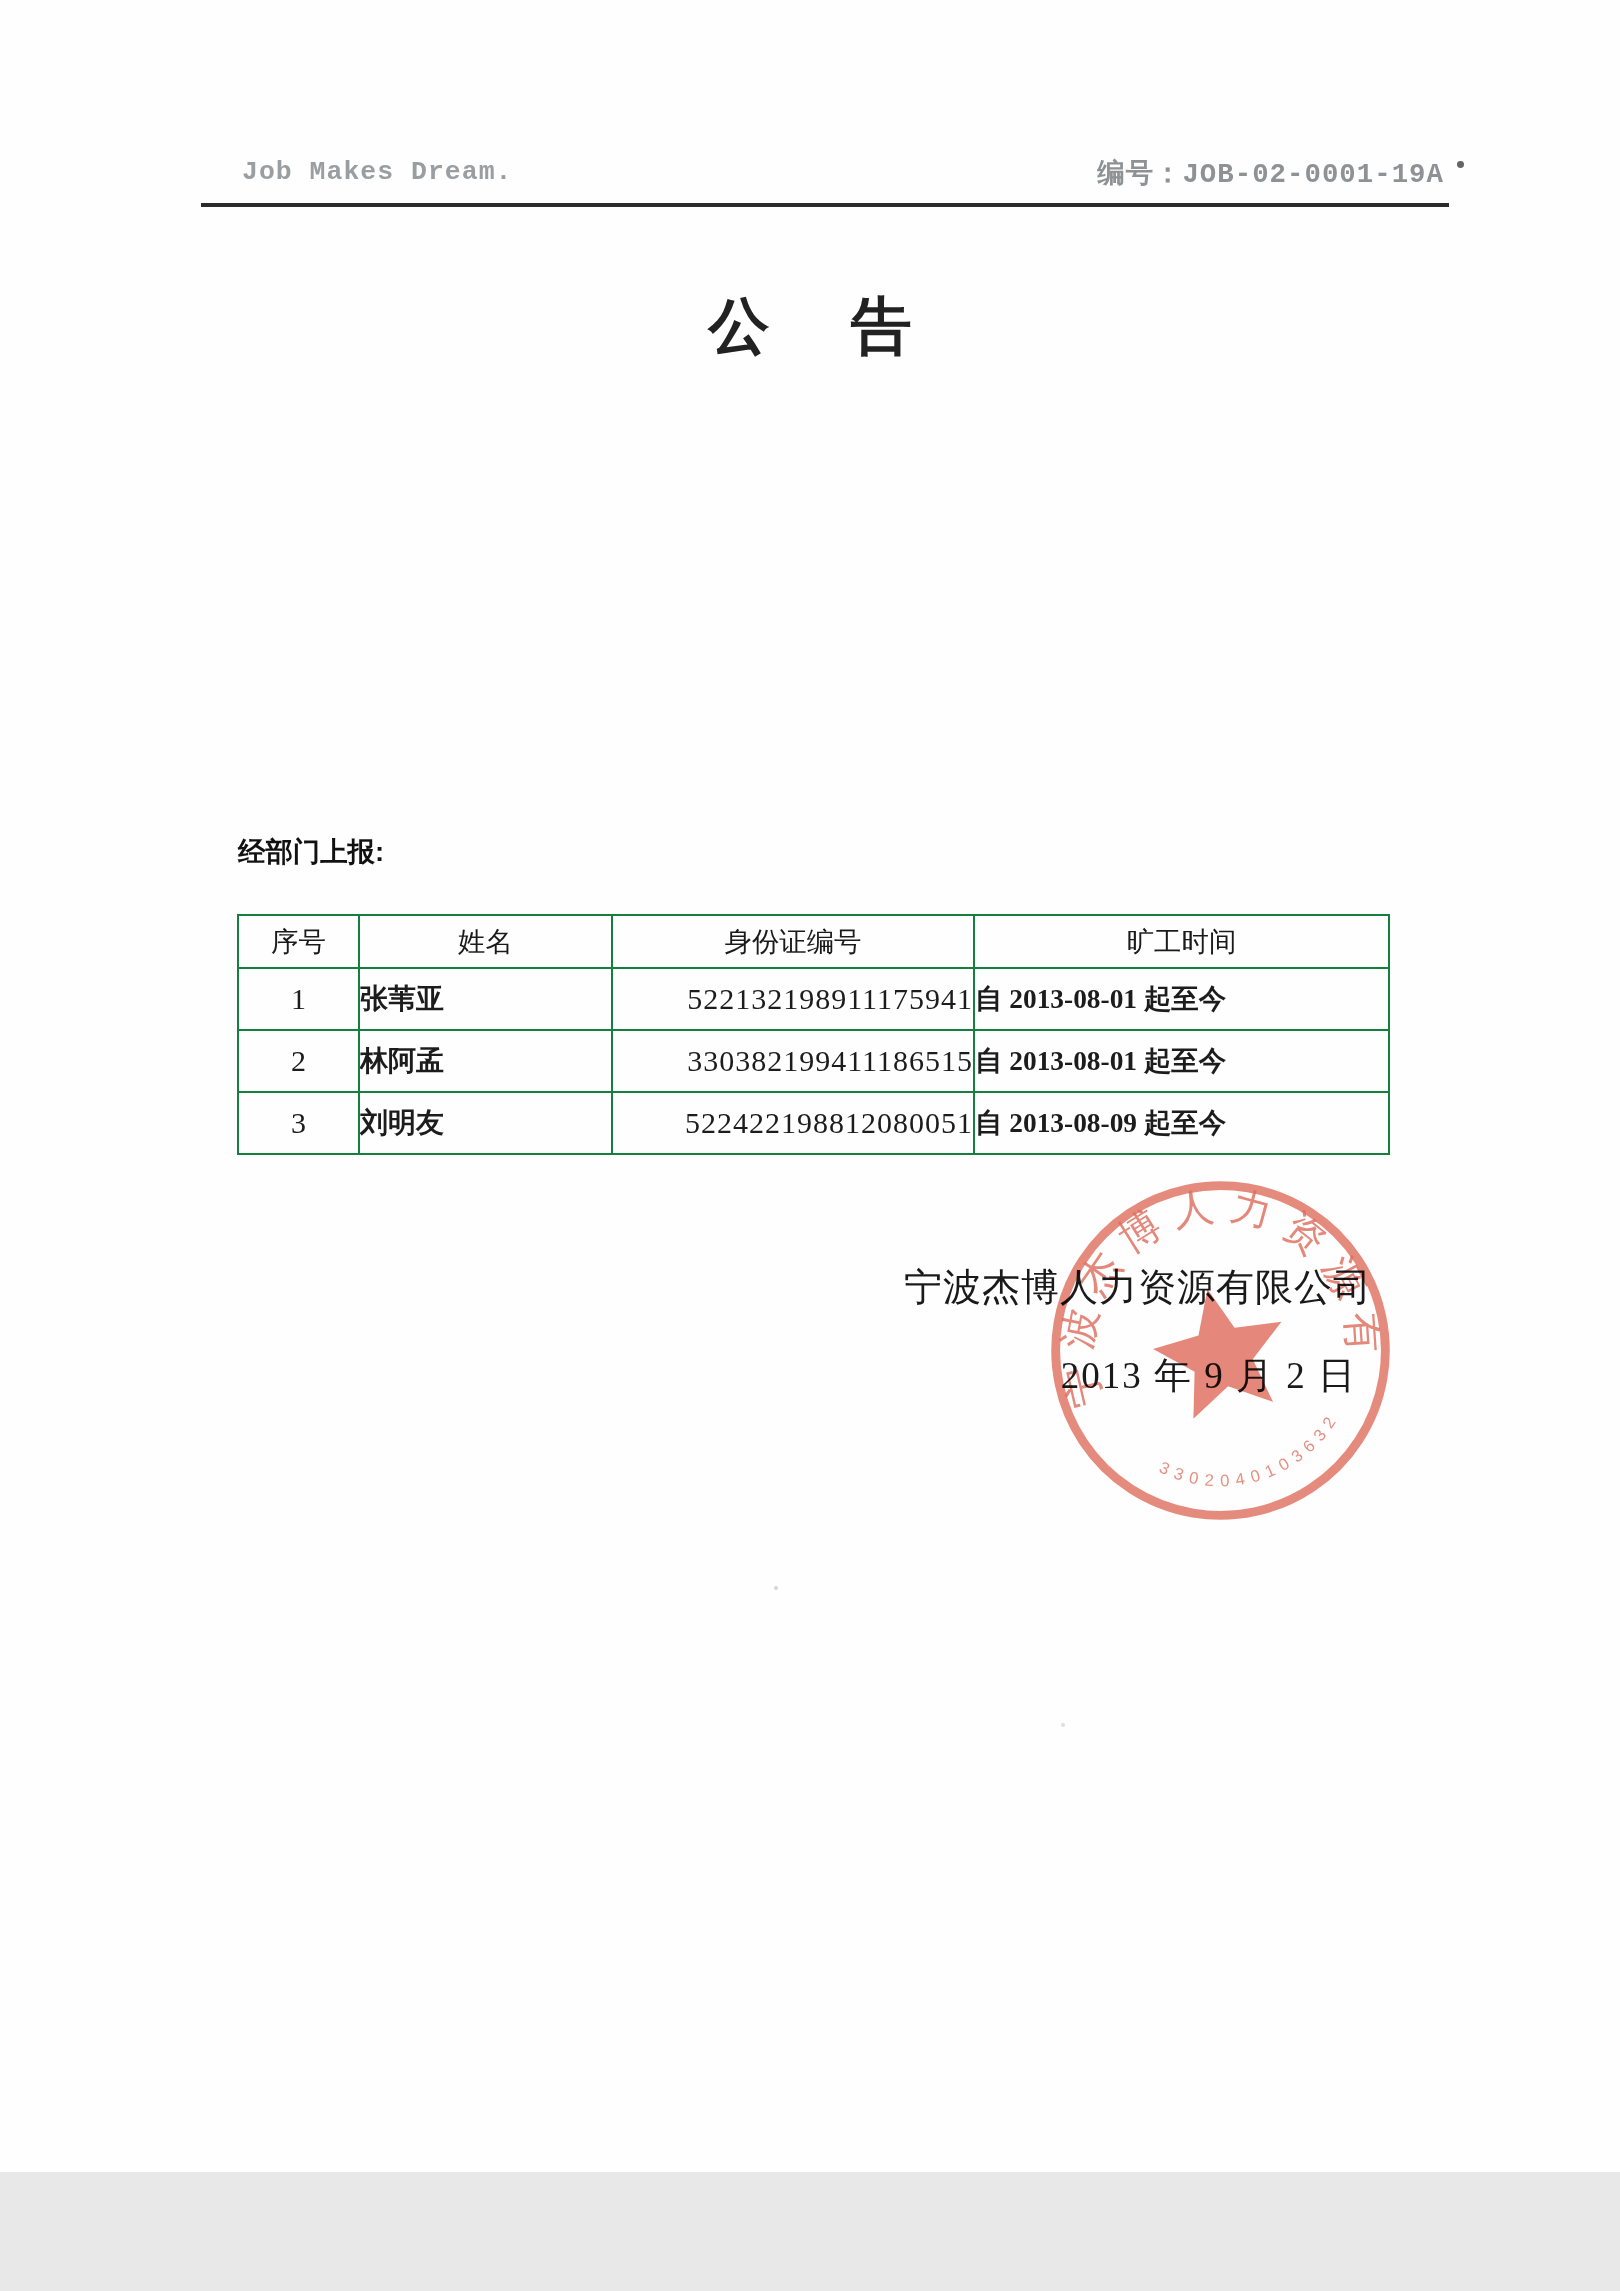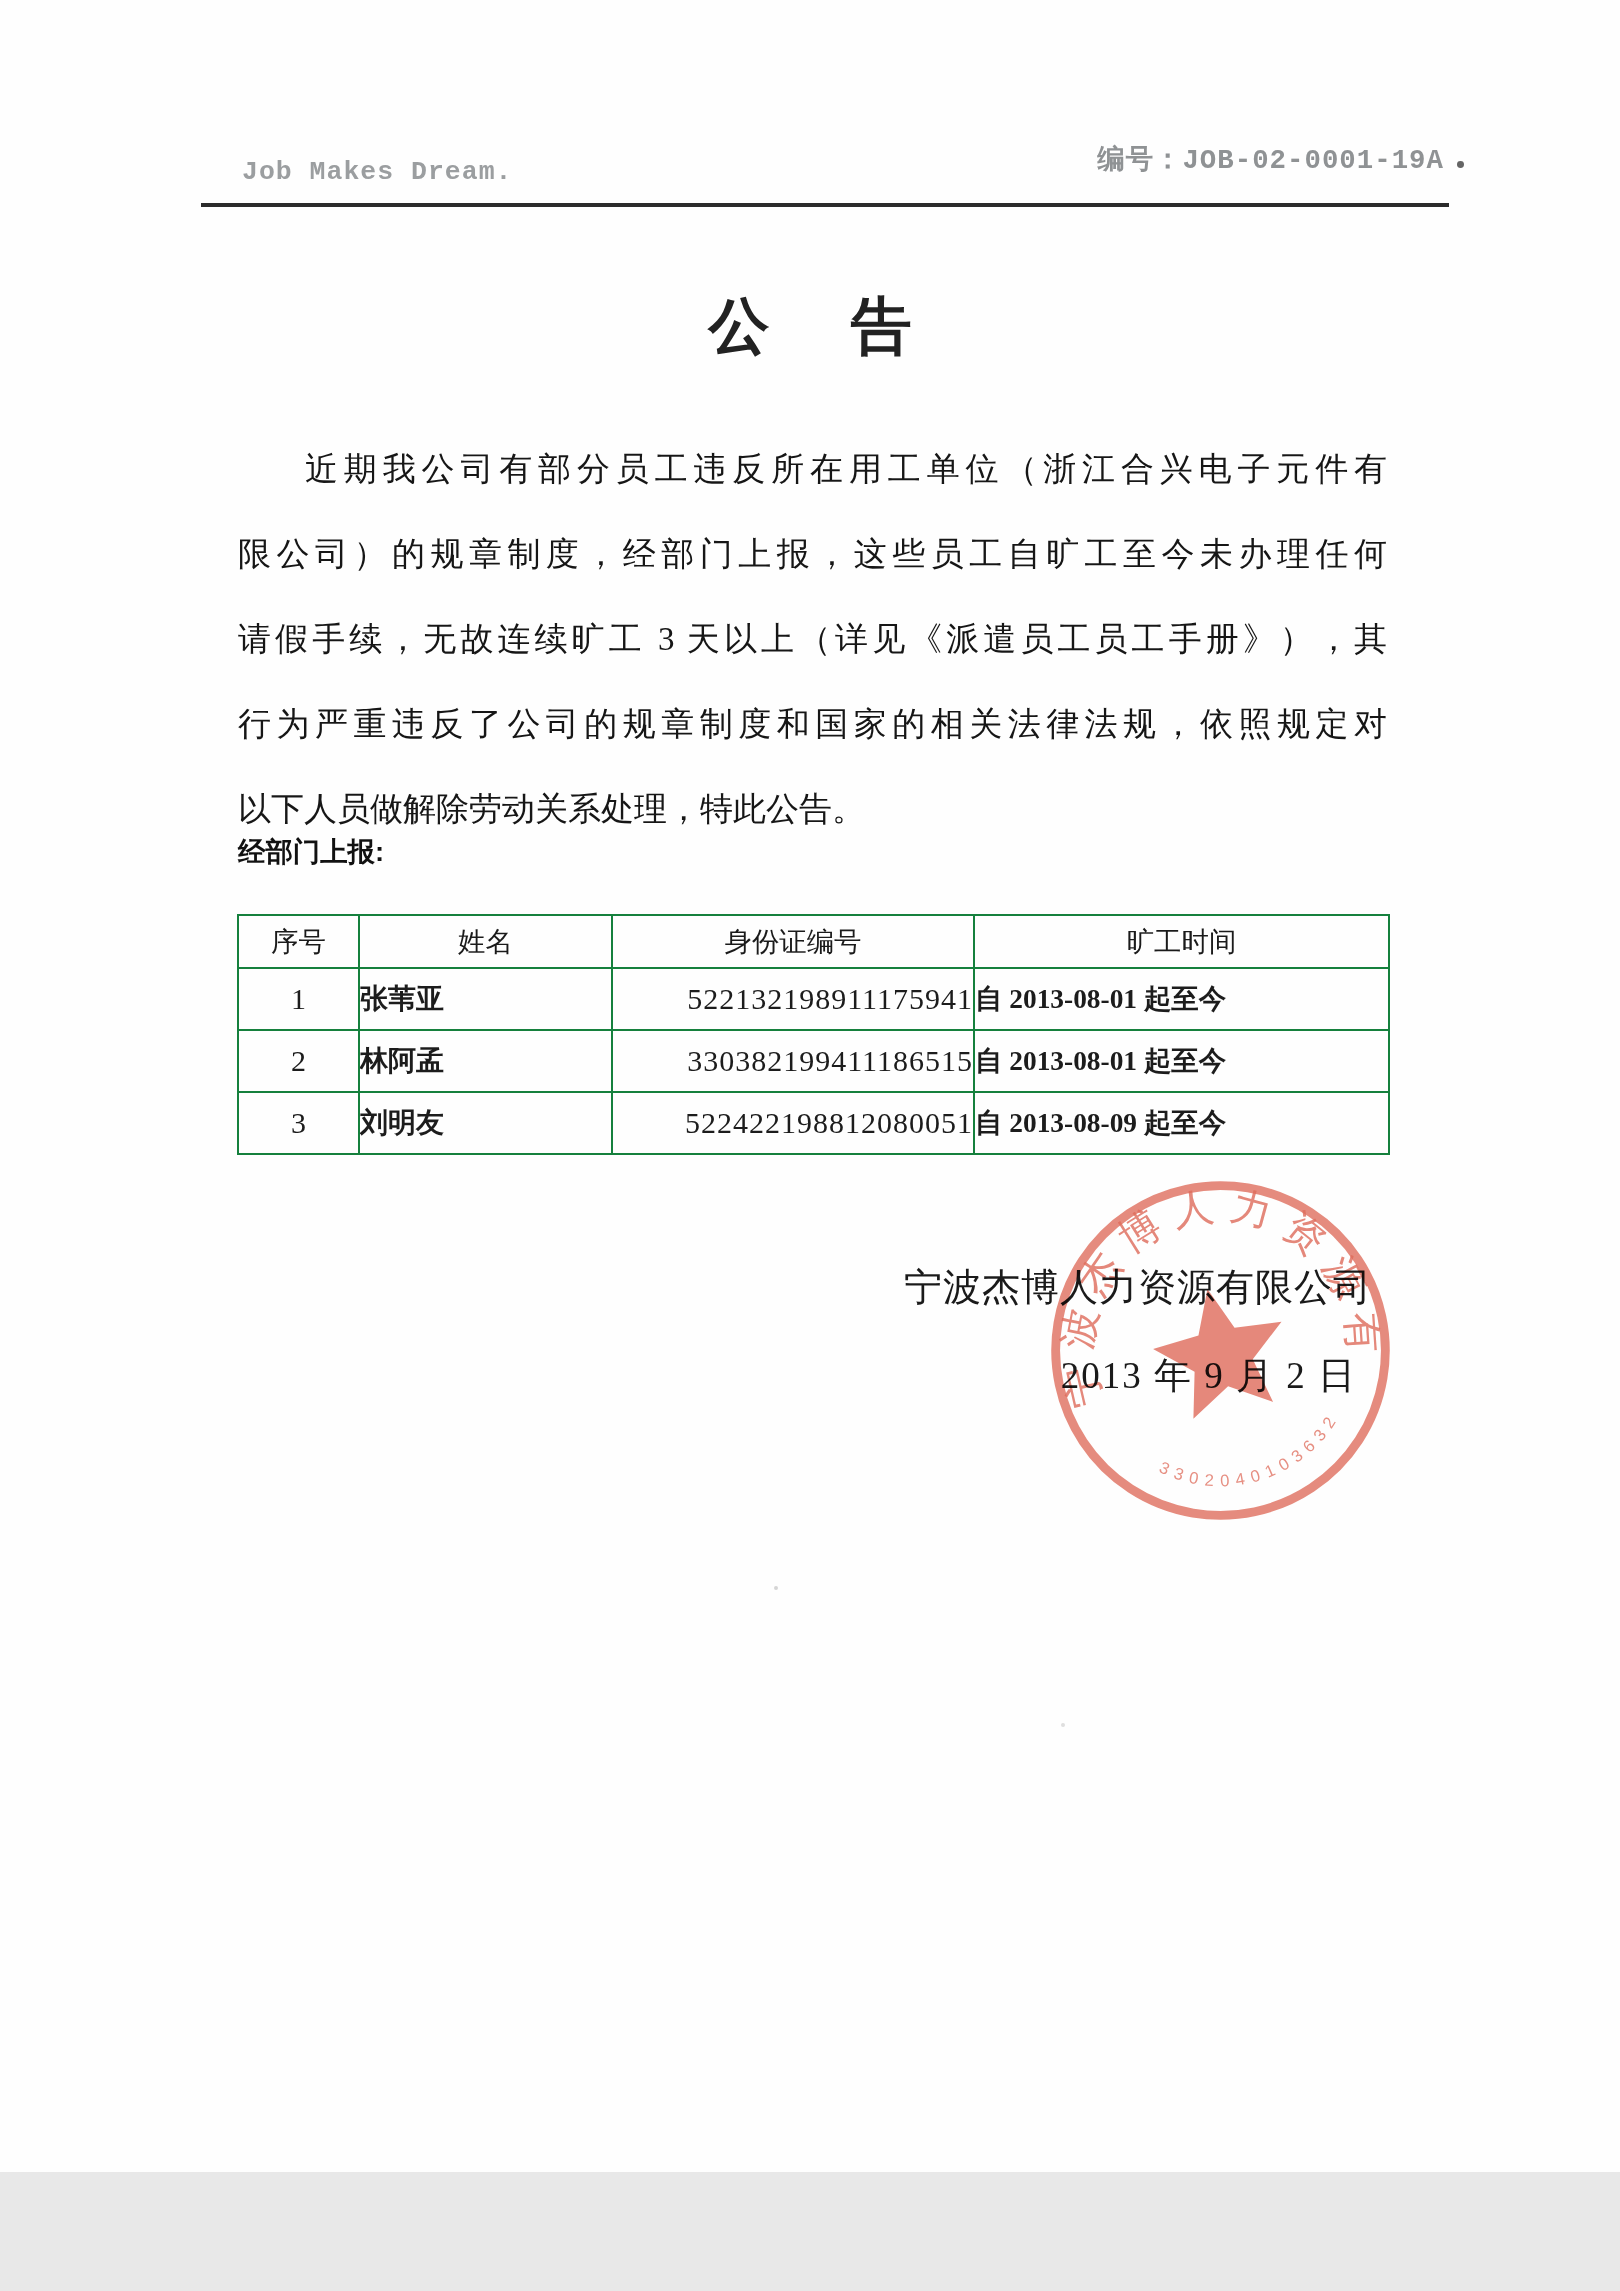--- a/index.html
+++ b/index.html
@@ -11,21 +11,21 @@
     font-family:"Liberation Serif", serif;
     color:#1c1c1c;
   }
   
   .slogan{
     position:absolute;left:242px;top:157px;
     font-family:"Liberation Mono","DejaVu Sans Mono",monospace;
     font-size:26.5px;letter-spacing:1px;color:#9b9ea0;font-weight:bold;
   }
   .doc-no{
-    position:absolute;right:176px;top:141px;
+    position:absolute;right:176px;top:155px;
     font-family:"Liberation Mono","DejaVu Sans Mono",monospace;
     font-size:27.4px;letter-spacing:1px;color:#8f9294;font-weight:bold;
   }
   .header-rule{
     position:absolute;left:201px;top:203px;width:1248px;height:3.9px;
     background:#2b2b2b;
   }
   
   .title{
     position:absolute;left:0;top:286px;width:100%;
@@ -100,27 +100,20 @@
 <body>
 
 <div class="page">
 
   <div class="slogan">Job Makes Dream.</div>
   <div class="doc-no">编号：JOB-02-0001-19A</div>
   <div class="header-rule"></div>
 
   <div class="title">公 告</div>
 
-  <div class="body-text">
-    <div class="body-line first">近期我公司有部分员工违反所在用工单位（浙江合兴电子元件有</div>
-    <div class="body-line">限公司）的规章制度，经部门上报，这些员工自旷工至今未办理任何</div>
-    <div class="body-line">请假手续，无故连续旷工 3 天以上（详见《派遣员工员工手册》），其</div>
-    <div class="body-line">行为严重违反了公司的规章制度和国家的相关法律法规，依照规定对</div>
-    <div class="body-line last">以下人员做解除劳动关系处理，特此公告。</div>
-  </div>
 
   <div class="list-label">经部门上报:</div>
 
   <table class="roster">
     <colgroup>
         <col class="c0">
         <col class="c1">
         <col class="c2">
         <col class="c3">
       </colgroup>

